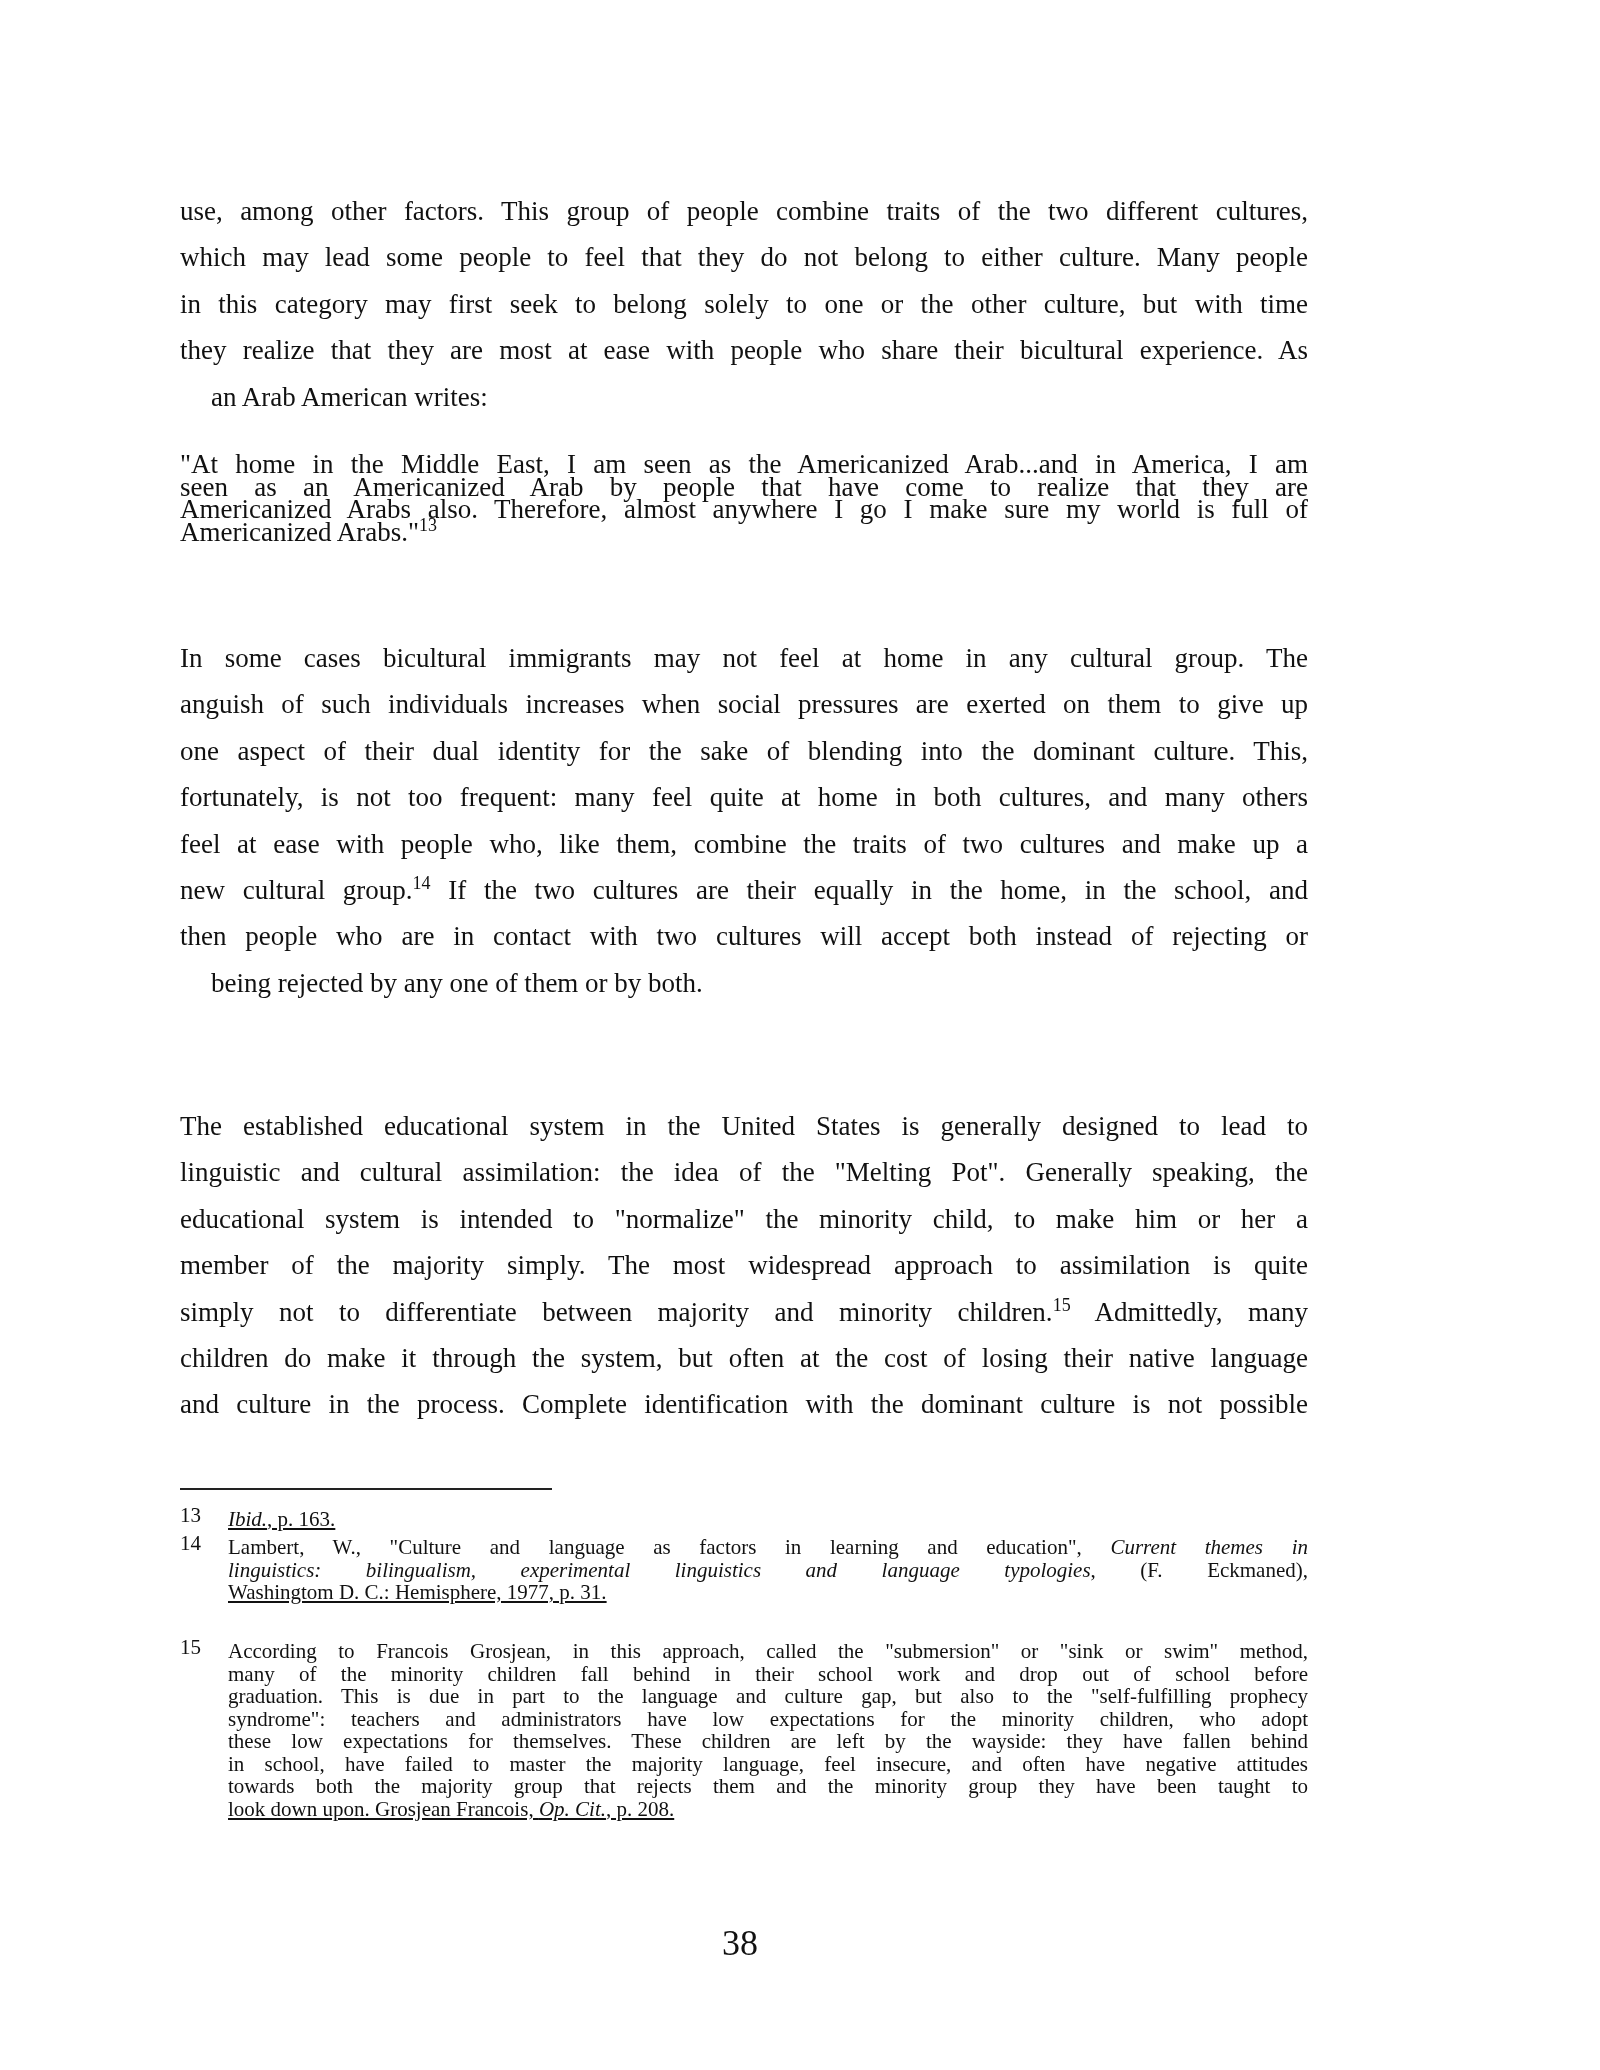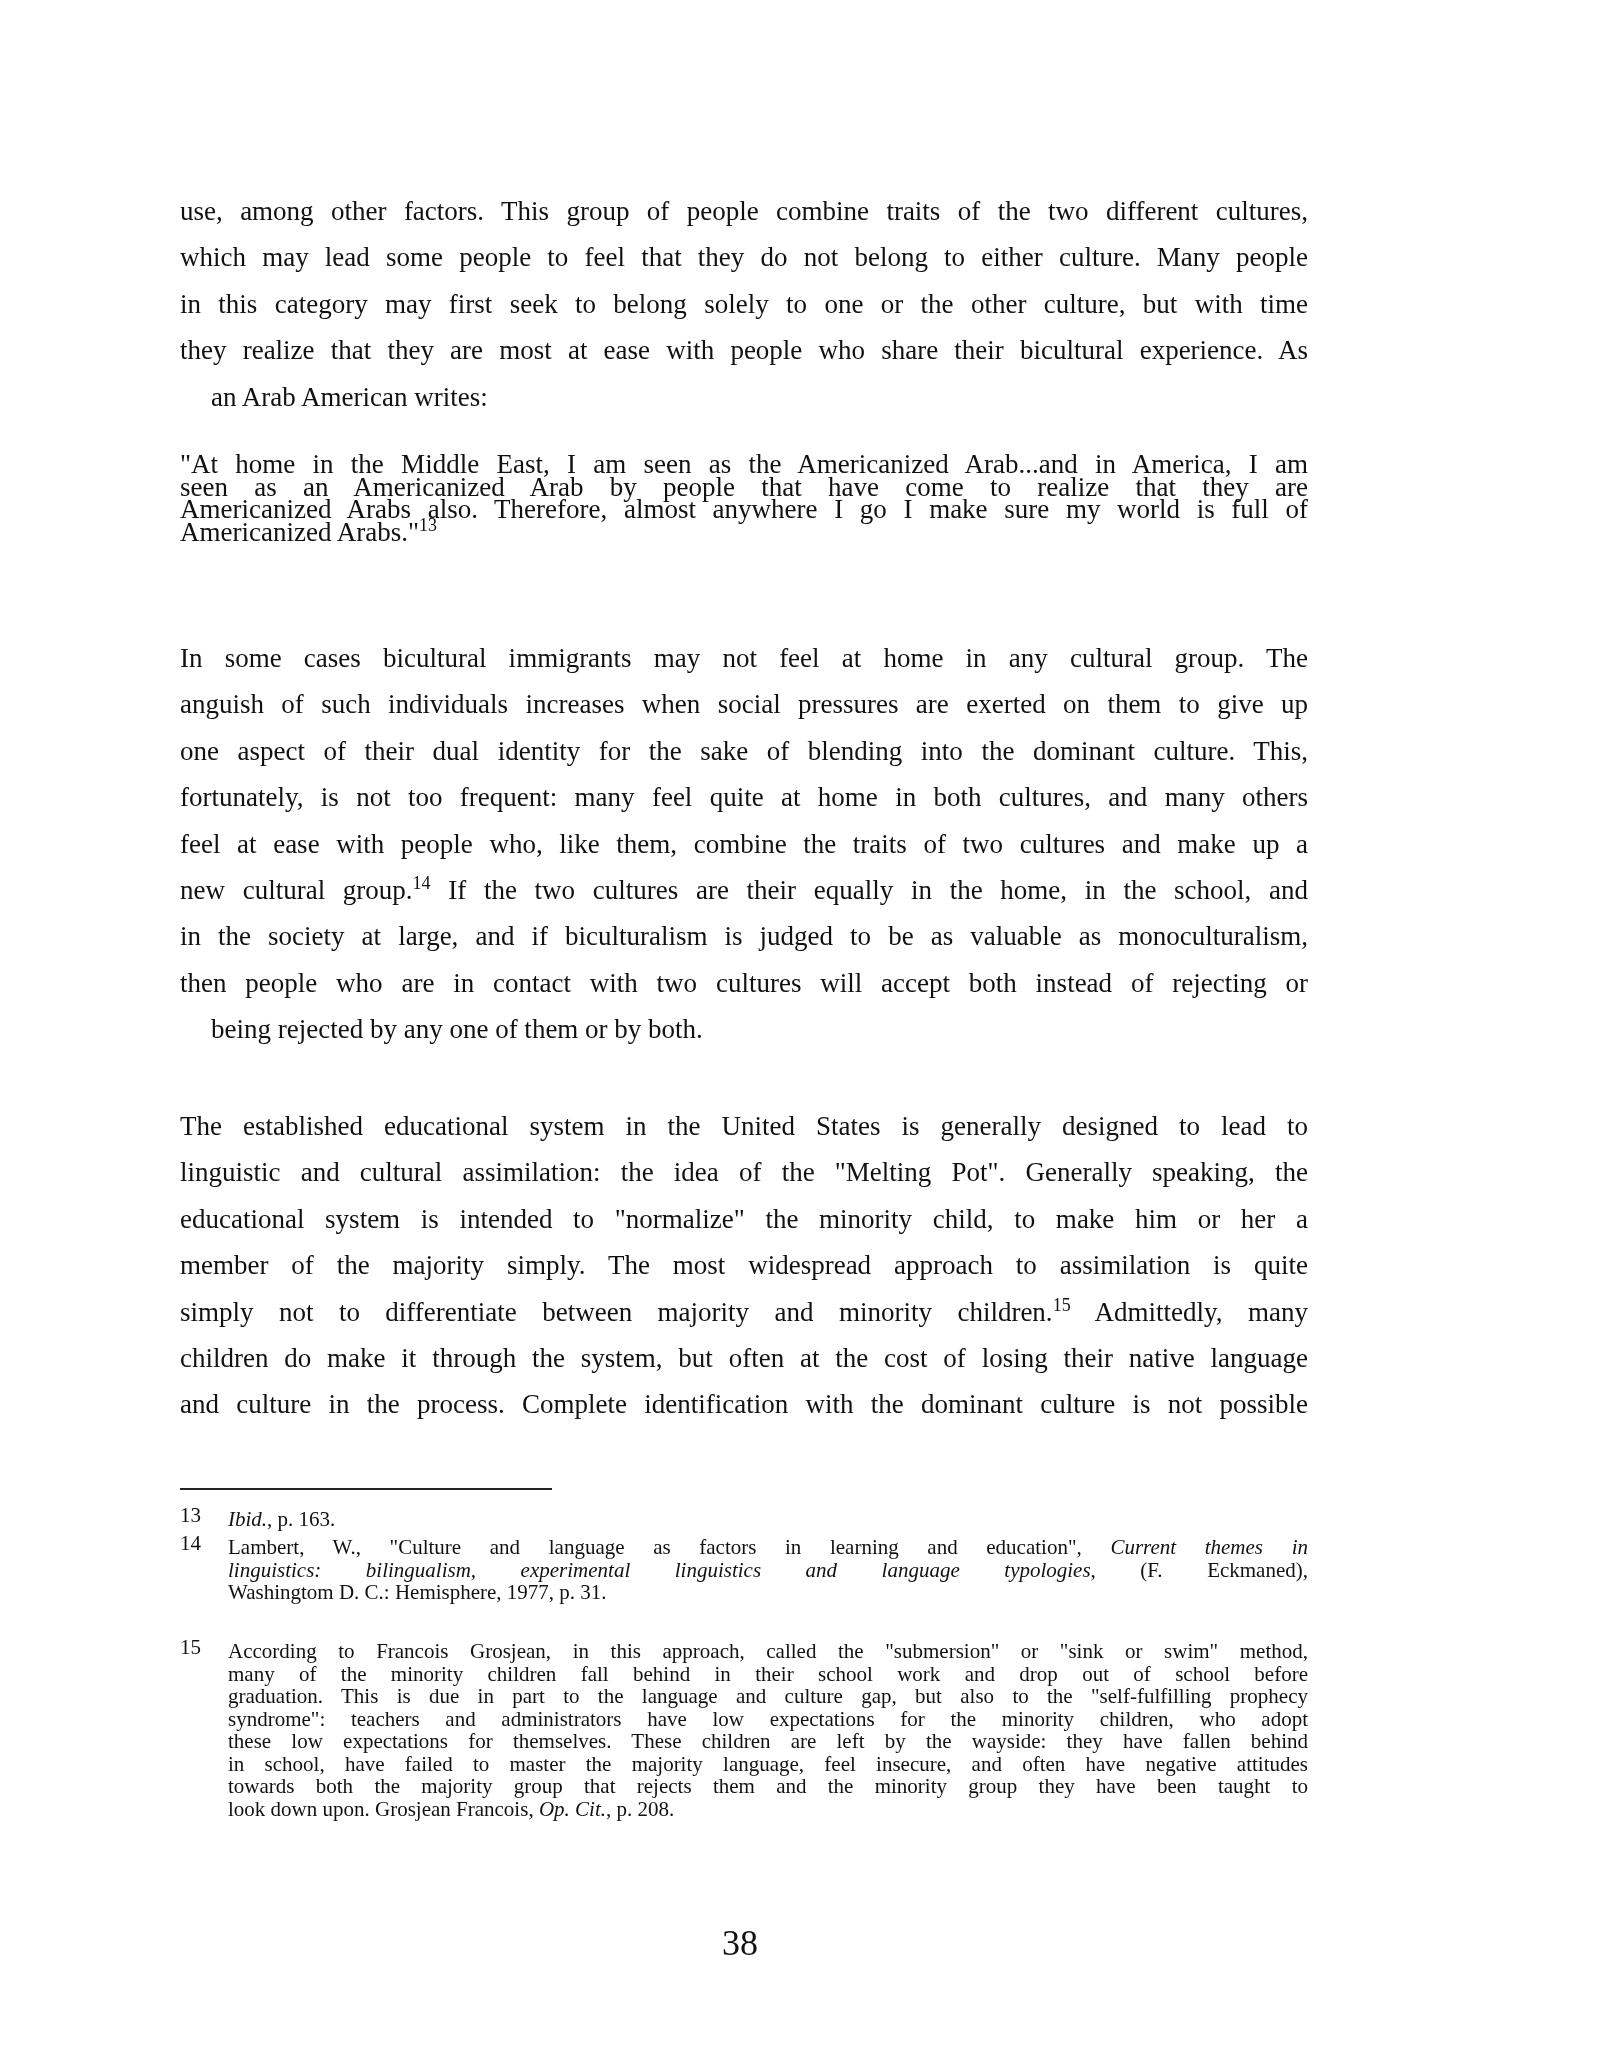--- a/index.html
+++ b/index.html
@@ -10,21 +10,21 @@
   .body-para .ln.last { text-align-last: left; margin-left: 31px; }
   .quote { position: absolute; left: 180px; width: 1128px; font-size: 27px; line-height: 22.5px; margin: 0; }
   .quote .ln { display: block; text-align: justify; text-align-last: justify; white-space: nowrap; }
   .quote .ln.last { text-align-last: left; }
   sup.fn { font-size: 18px; vertical-align: 10px; line-height: 0; }
   .rule { position: absolute; left: 180px; top: 1488px; width: 372px; height: 0; border-top: 2px solid #222; }
   .footnote { position: absolute; left: 180px; width: 1128px; font-size: 21px; line-height: 22.5px; margin: 0; }
   .footnote .num { position: absolute; left: 0; top: -4px; font-size: 21px; }
   .footnote .txt { position: absolute; left: 48px; width: 1080px; }
   .footnote .txt .ln { display: block; text-align: justify; text-align-last: justify; white-space: nowrap; }
-  .footnote .txt .ln.last { text-align-last: left; }
+  .footnote .txt .ln.last { text-align-last: left; text-decoration: underline; }
   .page-number { position: absolute; left: 0; width: 1480px; top: 1922px; text-align: center; font-size: 36px; }
   i { font-style: italic; }
 </style>
 </head>
 <body>
 
 <div class="page">
 
   <div class="body-para" style="top:188px;">
     <span class="ln">use, among other factors. This group of people combine traits of the two different cultures,</span>
@@ -41,21 +41,20 @@
     <span class="ln last"><span>Americanized Arabs."</span><sup class="fn">13</sup></span>
   </div>
 
   <div class="body-para" style="top:635px;">
     <span class="ln">In some cases bicultural immigrants may not feel at home in any cultural group. The</span>
     <span class="ln">anguish of such individuals increases when social pressures are exerted on them to give up</span>
     <span class="ln">one aspect of their dual identity for the sake of blending into the dominant culture. This,</span>
     <span class="ln">fortunately, is not too frequent: many feel quite at home in both cultures, and many others</span>
     <span class="ln">feel at ease with people who, like them, combine the traits of two cultures and make up a</span>
     <span class="ln"><span>new cultural group.</span><sup class="fn">14</sup><span> If the two cultures are their equally in the home, in the school, and</span></span>
-    <span class="ln">in the society at large, and if biculturalism is judged to be as valuable as monoculturalism,</span>
     <span class="ln">then people who are in contact with two cultures will accept both instead of rejecting or</span>
     <span class="ln last">being rejected by any one of them or by both.</span>
   </div>
 
   <div class="body-para" style="top:1103px;">
     <span class="ln">The established educational system in the United States is generally designed to lead to</span>
     <span class="ln">linguistic and cultural assimilation: the idea of the "Melting Pot". Generally speaking, the</span>
     <span class="ln">educational system is intended to "normalize" the minority child, to make him or her a</span>
     <span class="ln">member of the majority simply. The most widespread approach to assimilation is quite</span>
     <span class="ln"><span>simply not to differentiate between majority and minority children.</span><sup class="fn">15</sup><span> Admittedly, many</span></span>

